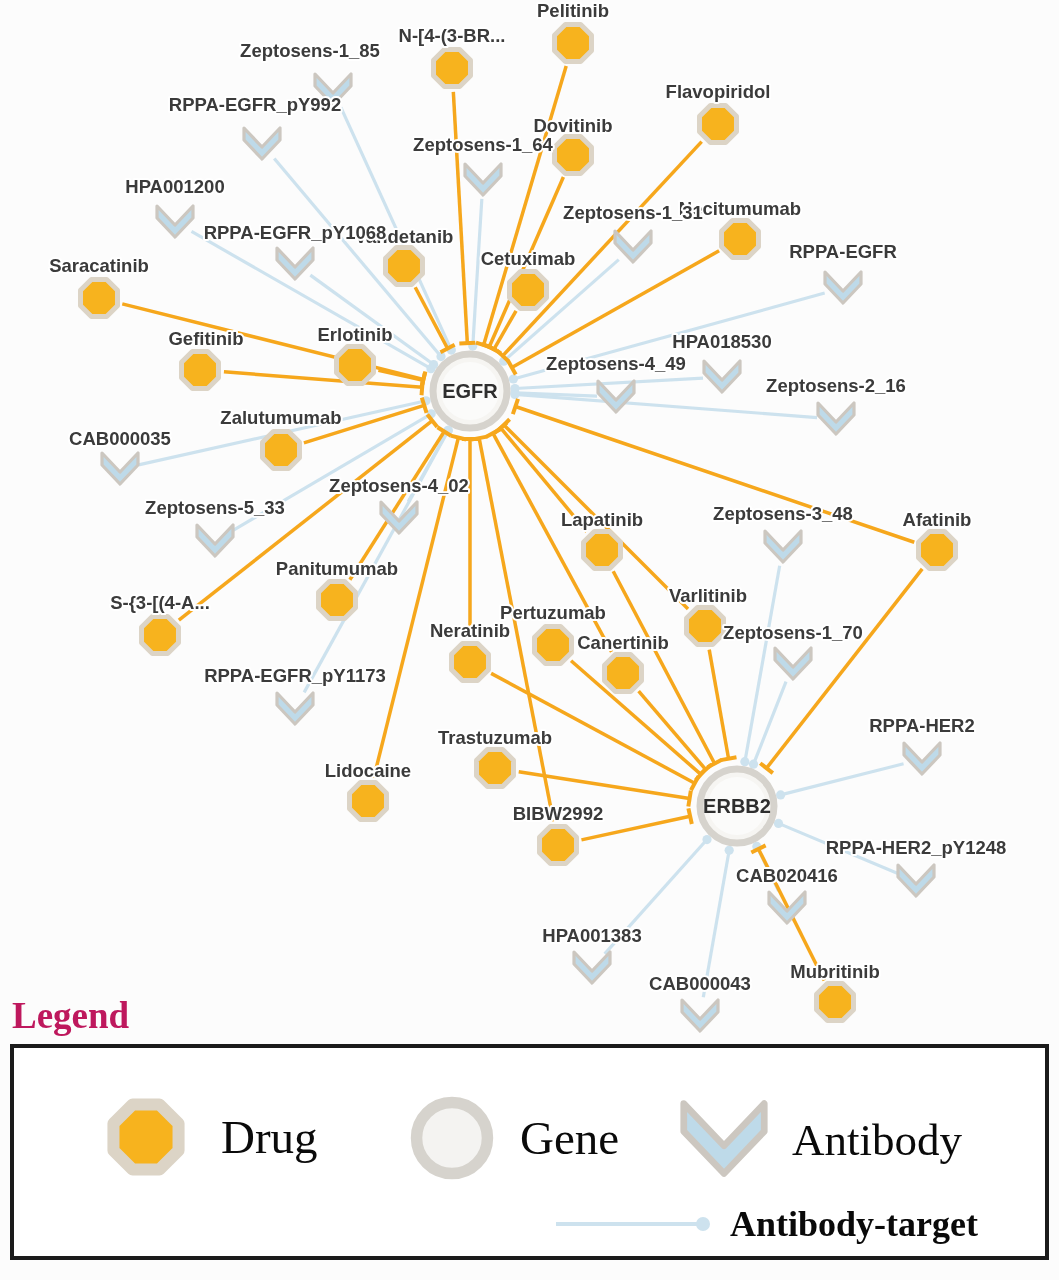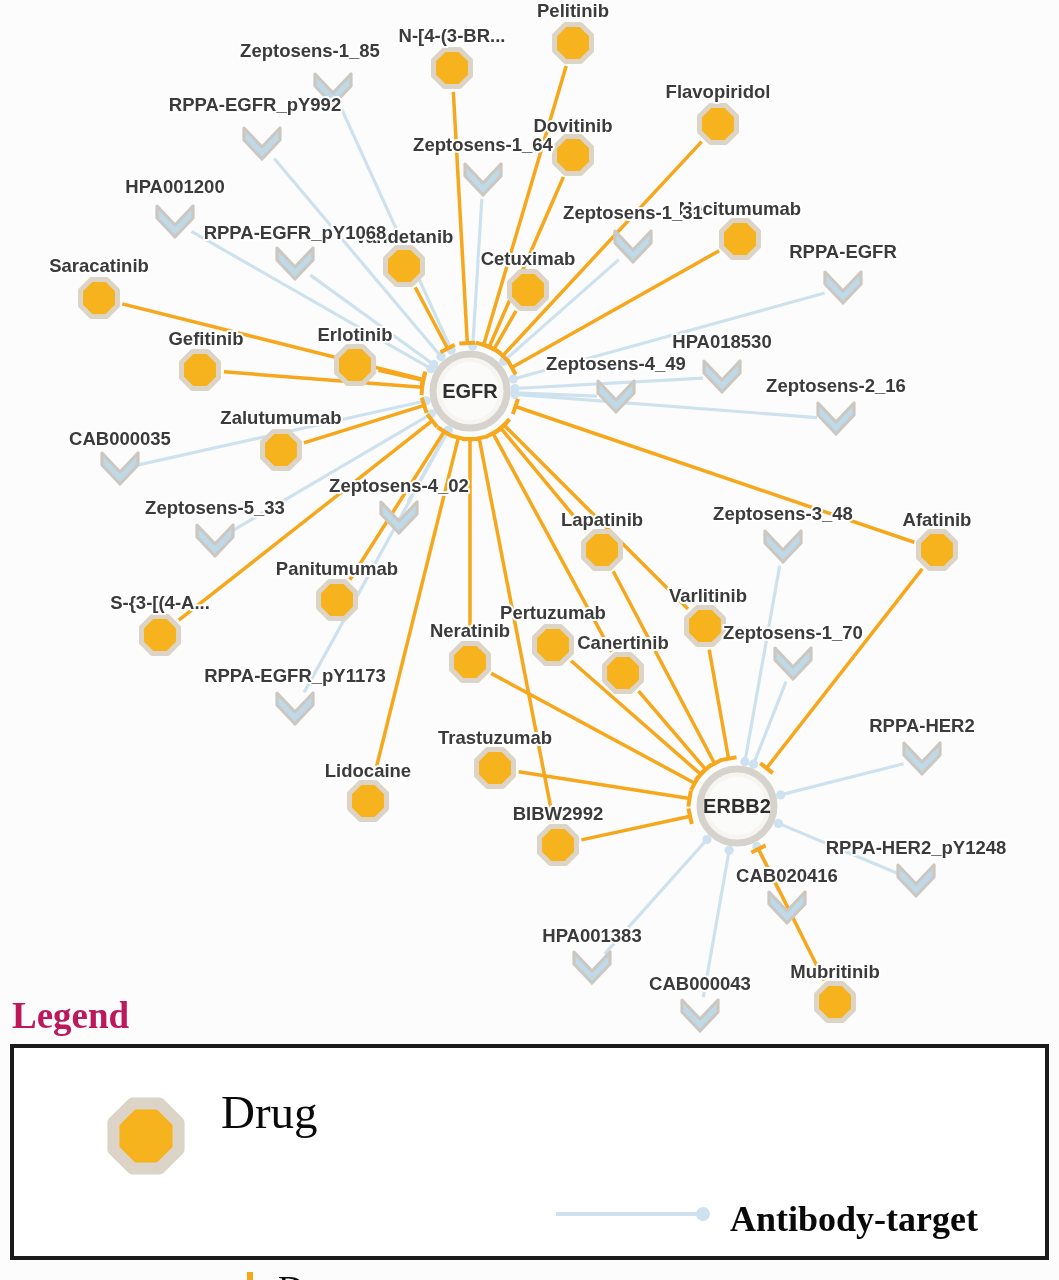--- a/index.html
+++ b/index.html
@@ -13,21 +13,21 @@
   .legend-title{
     position:absolute;left:12px;top:994px;
     font-family:"Liberation Serif","DejaVu Serif",serif;
     font-weight:bold;font-size:37px;color:#be185d;
   }
   .legend-box{
     position:absolute;left:10px;top:1044px;width:1031px;height:208px;
     border:4px solid #1b1b1b;background:#ffffff;
   }
   .li{
-    position:absolute;display:flex;
+    position:absolute;display:flex;align-items:center;
     font-family:"Liberation Serif","DejaVu Serif",serif;color:#0a0a0a;
   }
   .li .li-label{white-space:nowrap;}
   #li-drug{left:95px;top:1085px;height:104px;gap:24px;font-size:47px;}
   #li-gene{left:406px;top:1092px;height:92px;gap:22px;font-size:47px;}
   #li-antibody{left:672px;top:1096px;height:88px;gap:16px;font-size:45px;}
   #li-drug-edge{left:100px;top:1268px;height:52px;gap:16px;font-size:36px;}
   #li-ab-edge{left:552px;top:1198px;height:52px;gap:16px;font-size:36px;font-weight:bold;}
 </style>
 </head>
@@ -434,21 +434,33 @@
 
   <div class="legend-box"></div>
 
   <div class="li" id="li-drug">
     <svg width="102" height="102" viewBox="-55 -55 110 110">
       <polygon points="35.1,14.5 14.5,35.1 -14.5,35.1 -35.1,14.5 -35.1,-14.5 -14.5,-35.1 14.5,-35.1 35.1,-14.5" fill="#f7b31e" stroke="#dcd4c6" stroke-width="13" stroke-linejoin="round"></polygon>
     </svg>
     <span class="li-label">Drug</span>
   </div>
 
-
+  <div class="li" id="li-gene">
+    <svg width="92" height="92" viewBox="-48 -48 96 96">
+      <circle r="37" fill="#f4f3f1" stroke="#d6d3cd" stroke-width="12"></circle>
+    </svg>
+    <span class="li-label">Gene</span>
+  </div>
+
+  <div class="li" id="li-antibody">
+    <svg width="104" height="92" viewBox="-52 -48 104 96">
+      <path d="M -42 -38 L 0 6 L 42 -38 L 42 -9 L 0 35 L -42 -9 Z" fill="#bedae9" stroke="#ccc7c0" stroke-width="7" stroke-linejoin="round"></path>
+    </svg>
+    <span class="li-label">Antibody</span>
+  </div>
 
   <div class="li" id="li-drug-edge">
     <svg width="162" height="32" viewBox="0 0 162 32">
       <line x1="4" y1="16" x2="148" y2="16" stroke="#f6a71c" stroke-width="5"></line>
       <line x1="150" y1="4" x2="150" y2="28" stroke="#f6a71c" stroke-width="6"></line>
     </svg>
     <span class="li-label">Drug-target</span>
   </div>
 
   <div class="li" id="li-ab-edge">

